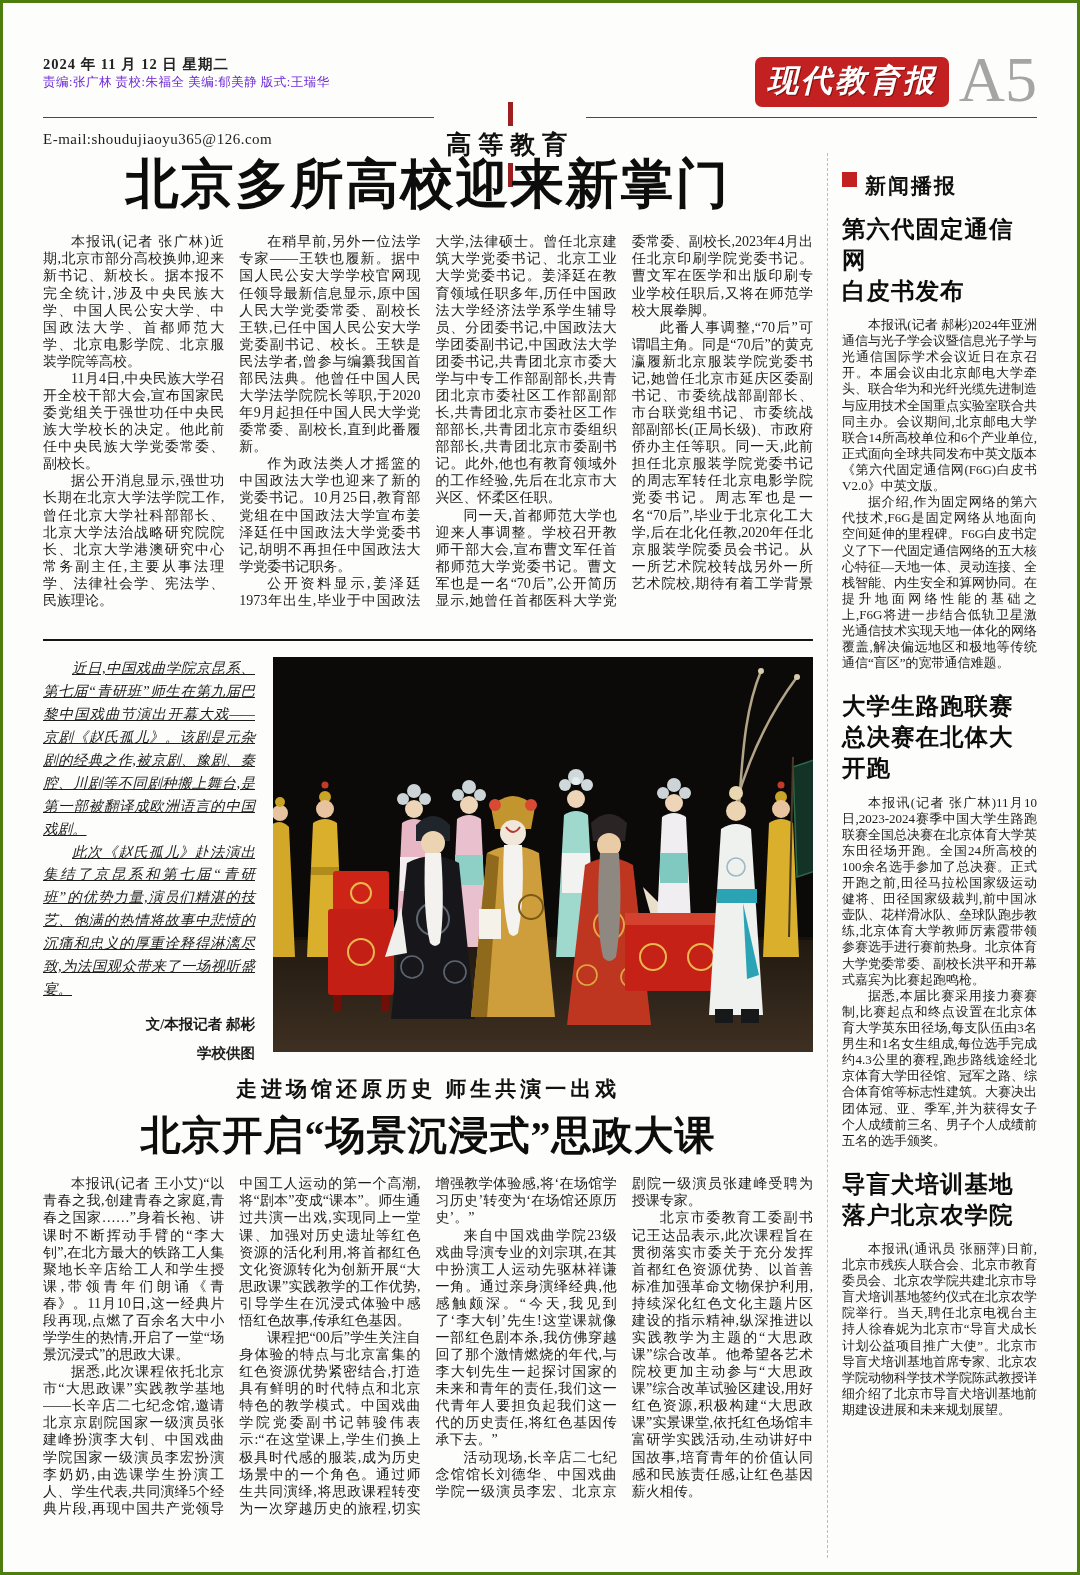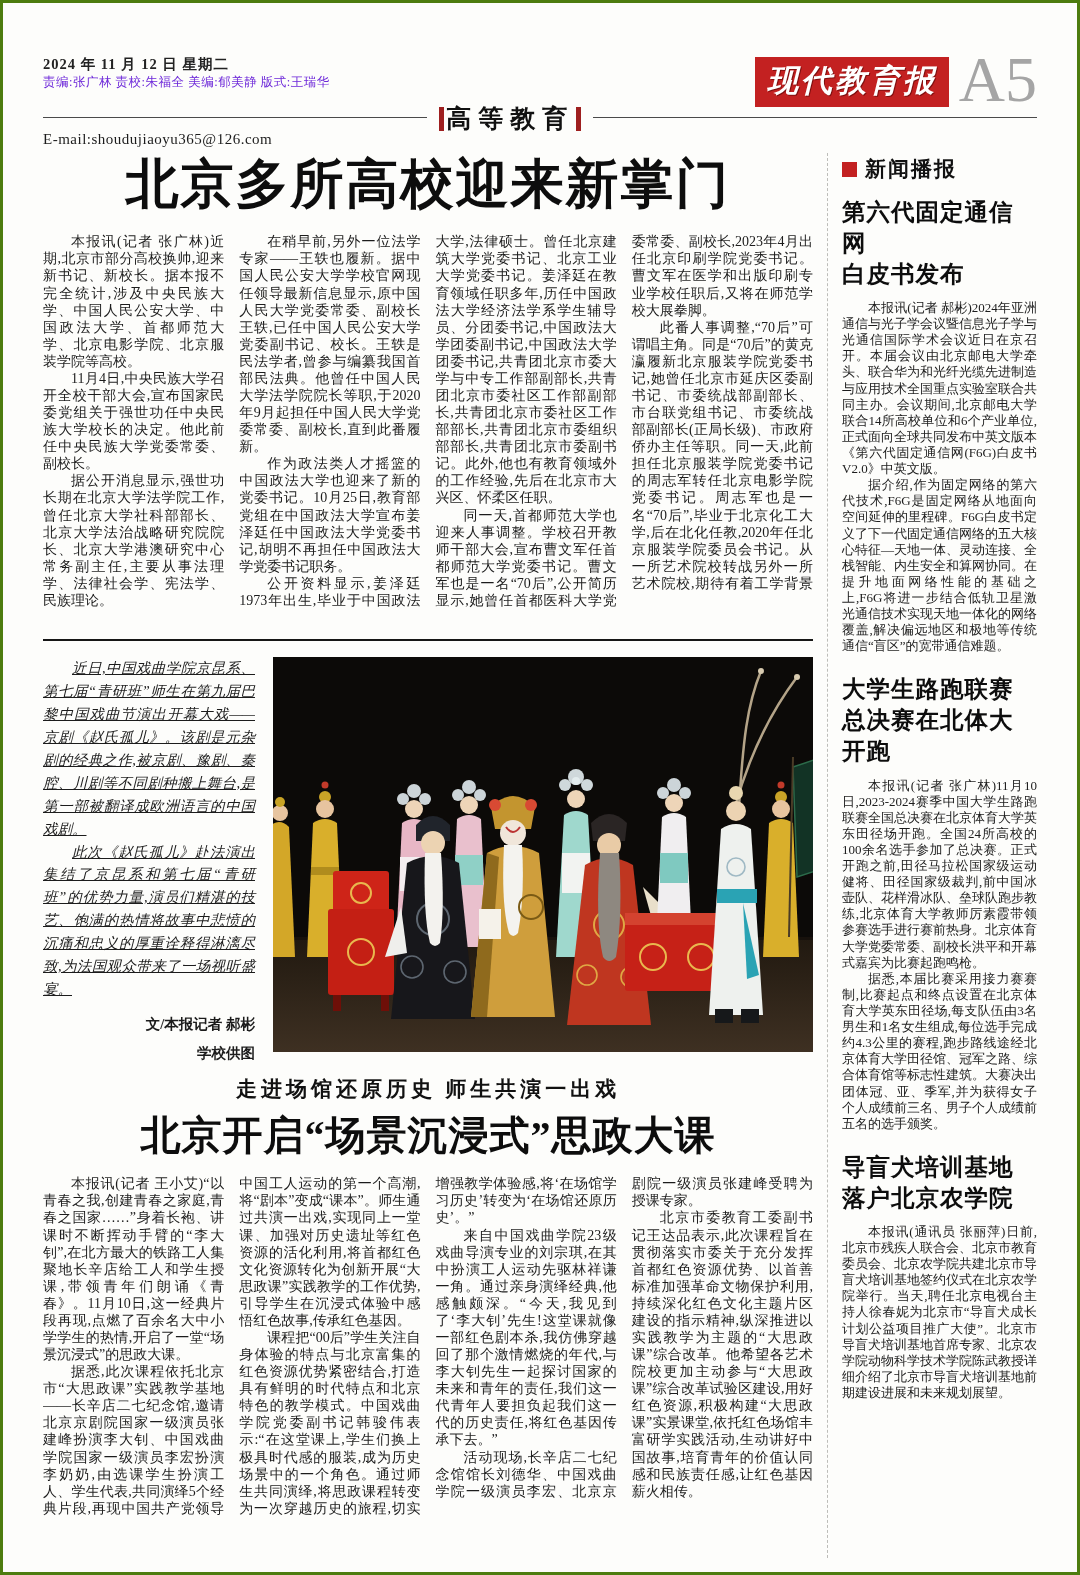--- a/index.html
+++ b/index.html
@@ -5,27 +5,27 @@
   html,body{margin:0;padding:0;background:#e9e9e7;}
   .page{position:relative;width:1080px;height:1575px;margin:0 auto;background:#fdfdfb;
         border:3px solid #4d7c0f;box-sizing:border-box;overflow:hidden;
         font-family:"Liberation Serif","DejaVu Serif",serif;color:#1c1c1c;}
   
   .header{position:absolute;top:52px;left:40px;right:40px;height:92px;}
   .date-line{font-size:14.5px;font-weight:bold;letter-spacing:1px;color:#222;}
   .editors-line{font-size:12.5px;color:#6d28d9;letter-spacing:.5px;}
   .header-rule{position:absolute;left:0;right:0;top:62px;border-top:1.5px solid #4a4a4a;}
   .section-label{position:absolute;top:47px;left:47%;transform:translateX(-50%);
-        background:#fdfdfb;padding:0 12px;display:flex;align-items:center;gap:2px;}
+        background:#fdfdfb;padding:0 12px;display:flex;align-items:center;gap:2px;flex-direction:column;}
   .section-label .txt{font-size:25px;font-weight:bold;letter-spacing:7px;color:#111;}
   .label-bar{width:5px;height:24px;background:#9e1f1f;}
   .email-line{position:absolute;left:0;top:76px;font-size:15px;letter-spacing:.5px;}
   .masthead-box{position:absolute;right:88px;top:2px;background:#c32121;color:#fff;
         padding:3px 12px 5px;font-size:31px;font-weight:bold;letter-spacing:3px;
-        font-style:italic;text-shadow:1px 1px 0 #7e0f0f;}
+        font-style:italic;text-shadow:1px 1px 0 #7e0f0f;border-radius:7px;}
   .page-num{position:absolute;right:0;top:-12px;font-size:64px;font-weight:400;color:#a5a5a5;}
   
   .content{position:absolute;top:150px;left:40px;right:40px;bottom:14px;display:flex;gap:14px;}
   .main-col{width:770px;flex:none;}
   .v-divider{flex:none;width:0;border-left:1px dashed #bdbdb9;}
   .sidebar{flex:1;min-width:0;}
   
   .main-headline{margin:2px 0 20px;text-align:center;font-size:53px;font-weight:900;
         letter-spacing:2px;color:#0d0d0d;line-height:1.1;}
   .article-body{column-count:4;column-gap:15px;font-size:14px;line-height:1.22;
@@ -42,21 +42,21 @@
   .credit.first{margin-top:12px;}
   .photo{flex:1;position:relative;}
   .photo svg{display:block;width:100%;height:395px;}
   
   .section3{margin-top:18px;}
   .kicker{text-align:center;font-size:21px;font-weight:bold;letter-spacing:4px;color:#111;}
   .sz-headline{margin:10px 0 16px;text-align:center;font-size:40px;font-weight:900;
         letter-spacing:1px;color:#0d0d0d;line-height:1.15;}
   .sz-body{height:358px;}
   
-  .sidebar-header{display:flex;align-items:center;gap:8px;margin:2px 0 14px;}
+  .sidebar-header{display:flex;align-items:flex-start;gap:8px;margin:19px 0 14px;}
   .red-square{width:15px;height:15px;background:#c32121;flex:none;}
   .sidebar-header .txt{font-size:21px;font-weight:bold;letter-spacing:2px;color:#111;}
   .sb-article{margin-bottom:20px;}
   .sb-title{margin:0 0 10px;font-size:23.5px;font-weight:900;line-height:1.32;
         letter-spacing:1px;color:#0d0d0d;}
   .sb-body{font-size:13px;line-height:1.24;text-align:justify;}
   .sb-body p{margin:0;text-indent:2em;}
 </style>
 </head>
 <body>

